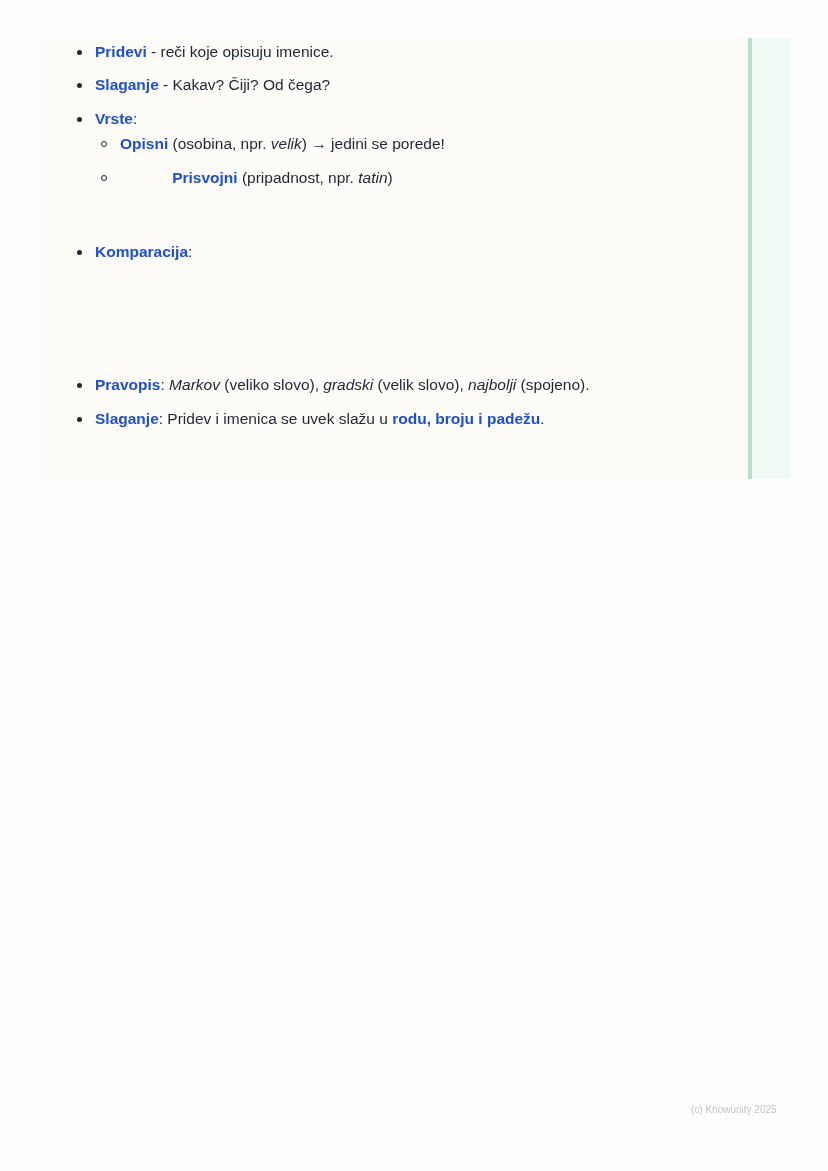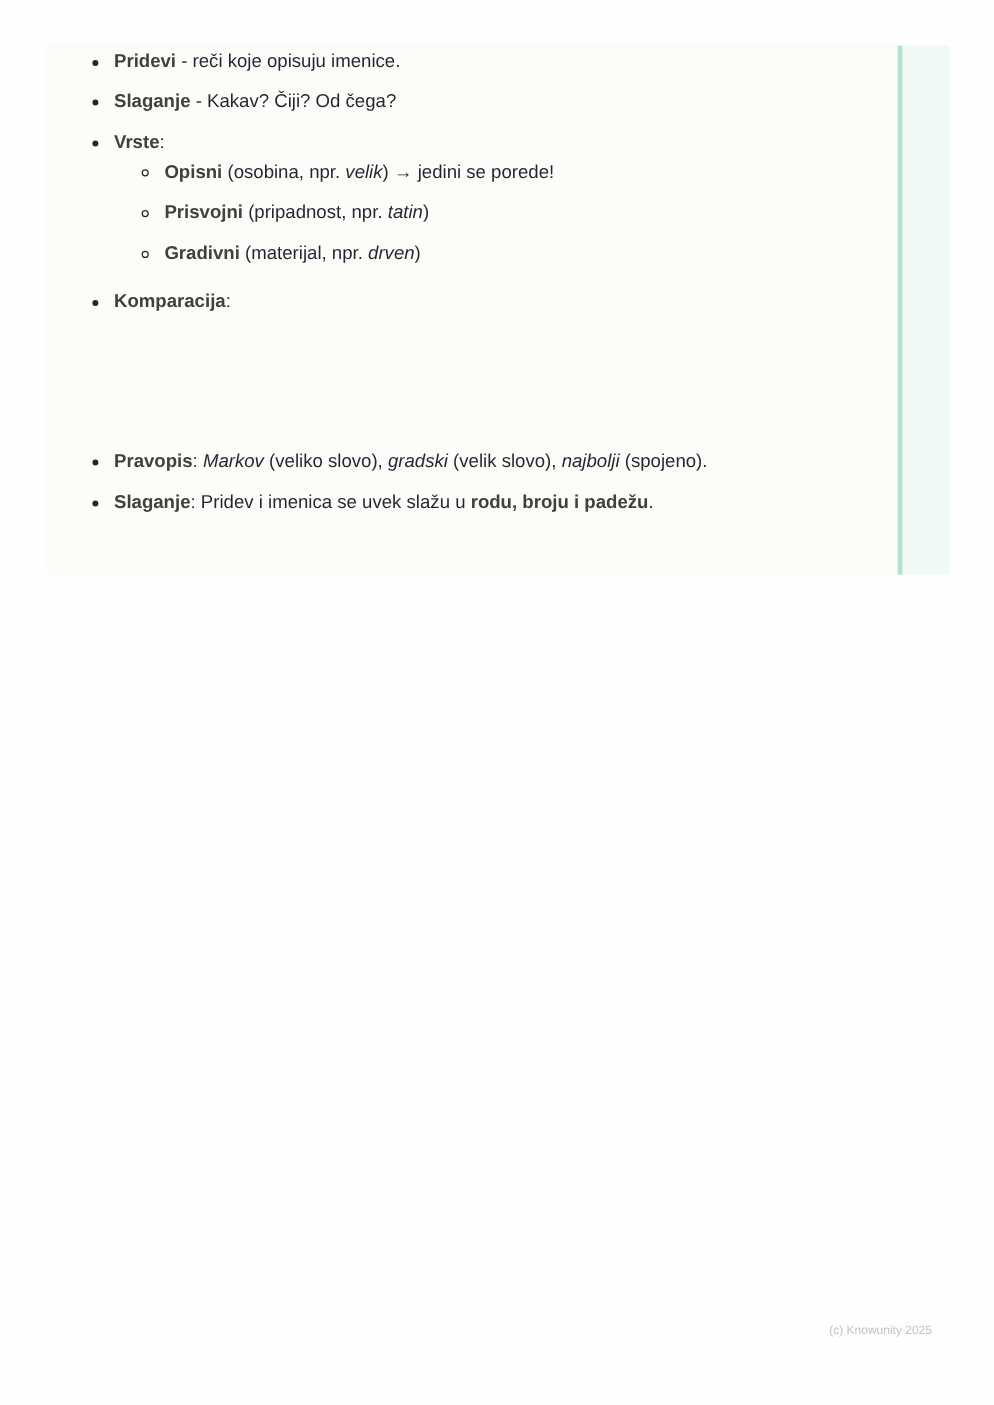--- a/index.html
+++ b/index.html
@@ -14,26 +14,26 @@
   }
   .side {
     position:absolute; left:748px; top:38px; width:43px; height:441px;
     background:#f0f9f3; border-left:4px solid #b6e2cc; box-sizing:border-box;
   }
   ul.main { list-style:none; margin:0; padding:0; position:absolute; left:57px; top:0; width:640px; }
   ul.main > li { position:relative; padding-left:0; font-size:15.5px; line-height:22px; }
   ul.main > li::before {
     content:""; position:absolute; left:-18px; top:9px; width:5px; height:5px; border-radius:50%; background:#1f2733;
   }
-  ul.sub { list-style:none; margin:17px; padding:0; }
+  ul.sub { list-style:none; margin:0; padding:0;text-align:center; }
   ul.sub > li { position:relative; padding-left:25px; font-size:15.5px; line-height:22px; }
   ul.sub > li::before {
     content:""; position:absolute; left:6px; top:8px; width:4px; height:4px; border-radius:50%; border:1.3px solid #1f2733;
   }
-  b { font-weight:bold; color:#404040; }
+  b { font-weight:bold; color:#1d4ed8; }
   i { font-style:italic; }
   .footer {
     position:absolute; left:691px; top:1104px; font-size:10px; color:#c3c3c3;
   }
 </style>
 </head>
 <body>
 
 <div class="panel"></div>
 <div class="side"></div>
@@ -43,21 +43,20 @@
     <b>Pridevi</b><span> - reči koje opisuju imenice.</span>
   </li>
   <li style="position:absolute;top:74px;left:38px;white-space:nowrap;">
     <b>Slaganje</b><span> - Kakav? Čiji? Od čega?</span>
   </li>
   <li style="position:absolute;top:108px;left:38px;white-space:nowrap;">
     <b>Vrste</b><span>:</span>
     <ul class="sub" style="margin-top:3px;">
       <li><b>Opisni</b><span> (osobina, npr. </span><i>velik</i><span>) → jedini se porede!</span></li>
       <li style="margin-top:12px;"><b>Prisvojni</b><span> (pripadnost, npr. </span><i>tatin</i><span>)</span></li>
-      <li style="margin-top:12px;"><b>Gradivni</b><span> (materijal, npr. </span><i>drven</i><span>)</span></li>
     </ul>
   </li>
   <li style="position:absolute;top:241px;left:38px;white-space:nowrap;">
     <b>Komparacija</b><span>:</span>
   </li>
   <li style="position:absolute;top:374px;left:38px;white-space:nowrap;">
     <b>Pravopis</b><span>: </span><i>Markov</i><span> (veliko slovo), </span><i>gradski</i><span> (velik slovo), </span><i>najbolji</i><span> (spojeno).</span>
   </li>
   <li style="position:absolute;top:408px;left:38px;white-space:nowrap;">
     <b>Slaganje</b><span>: Pridev i imenica se uvek slažu u </span><b>rodu, broju i padežu</b><span>.</span>

